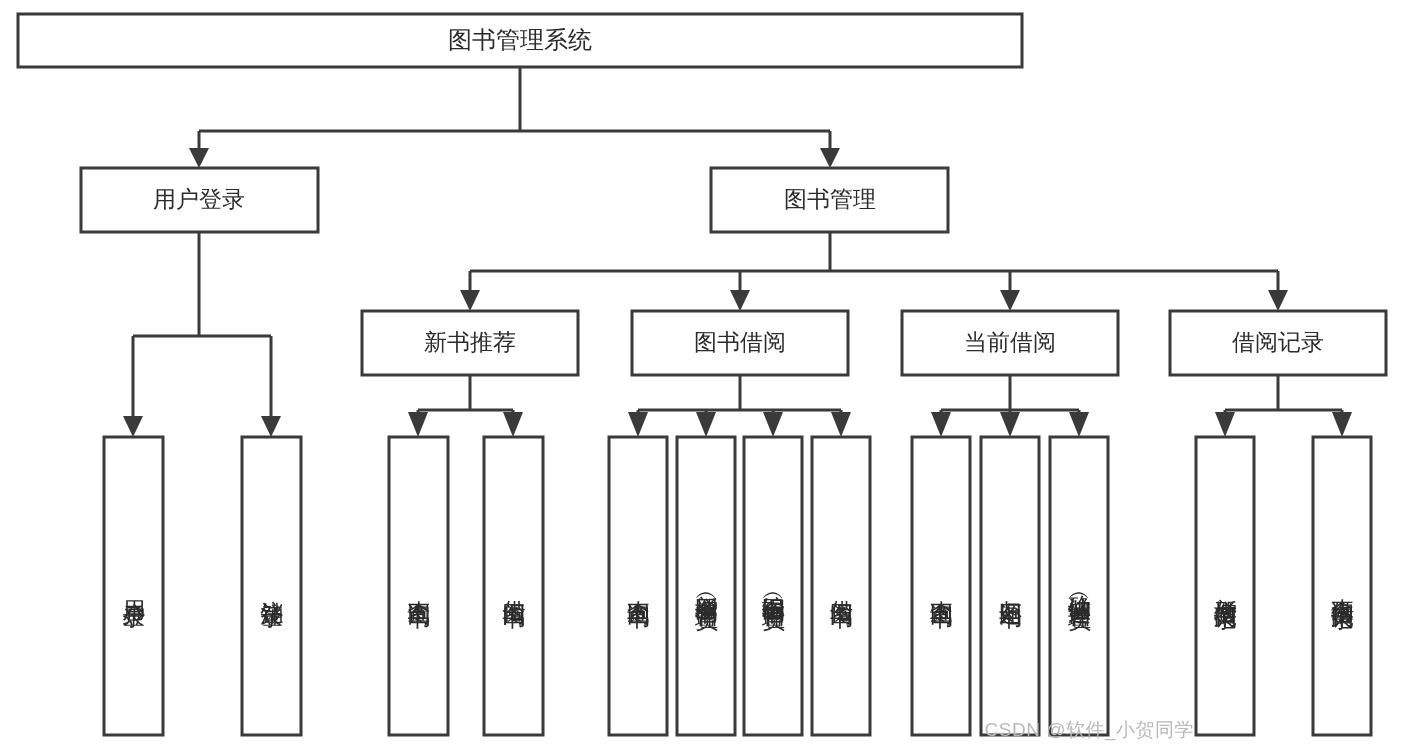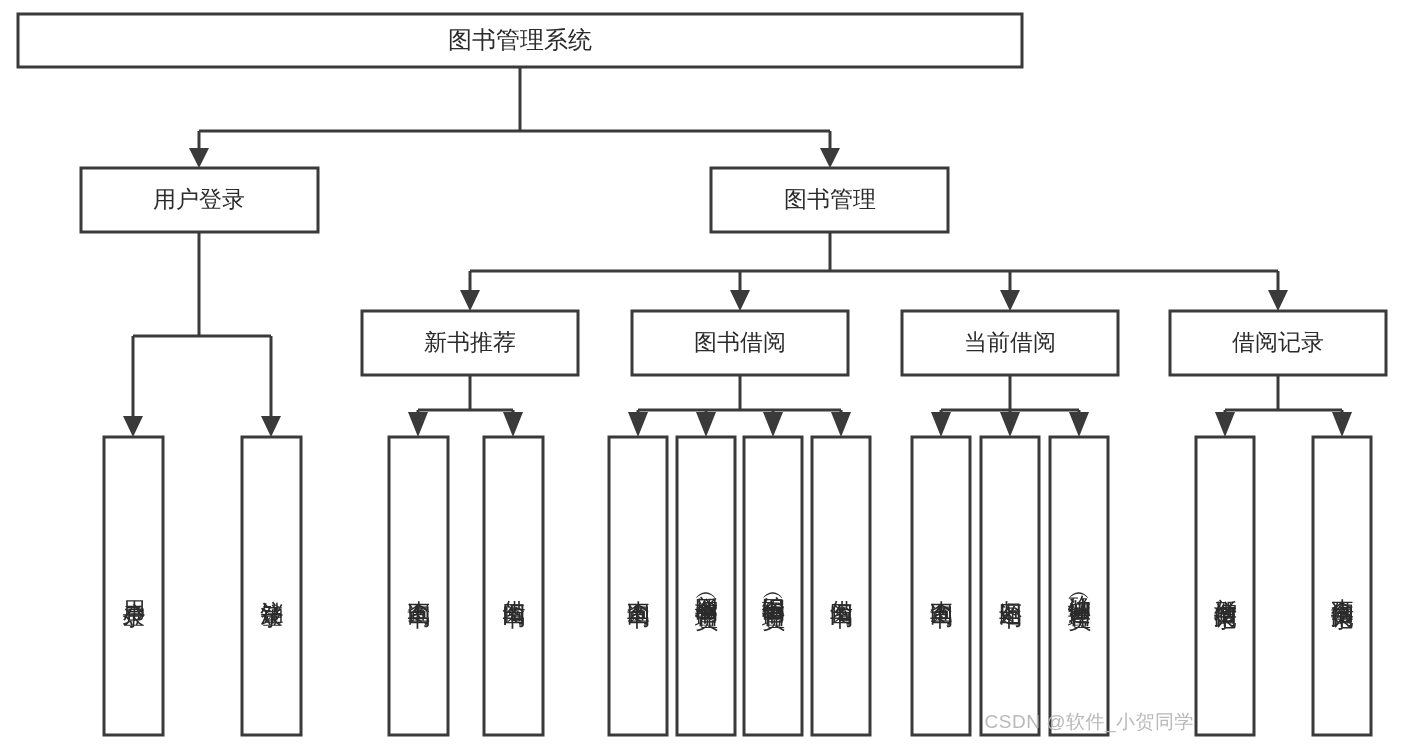--- a/index.html
+++ b/index.html
@@ -32,21 +32,21 @@
     letter-spacing:2px;
     text-align:center;
     display:flex;
     align-items:center;
     justify-content:center;
     pointer-events:none;
   }
   #watermark{
     position:absolute;
     right:8px;
-    bottom:12px;
+    bottom:4px;
     font-family:"Liberation Sans","DejaVu Sans",sans-serif;
     font-size:19px;
     color:#b9b9b9;
     letter-spacing:0.5px;
     white-space:nowrap;
   }
 </style>
 </head>
 <body>
 

